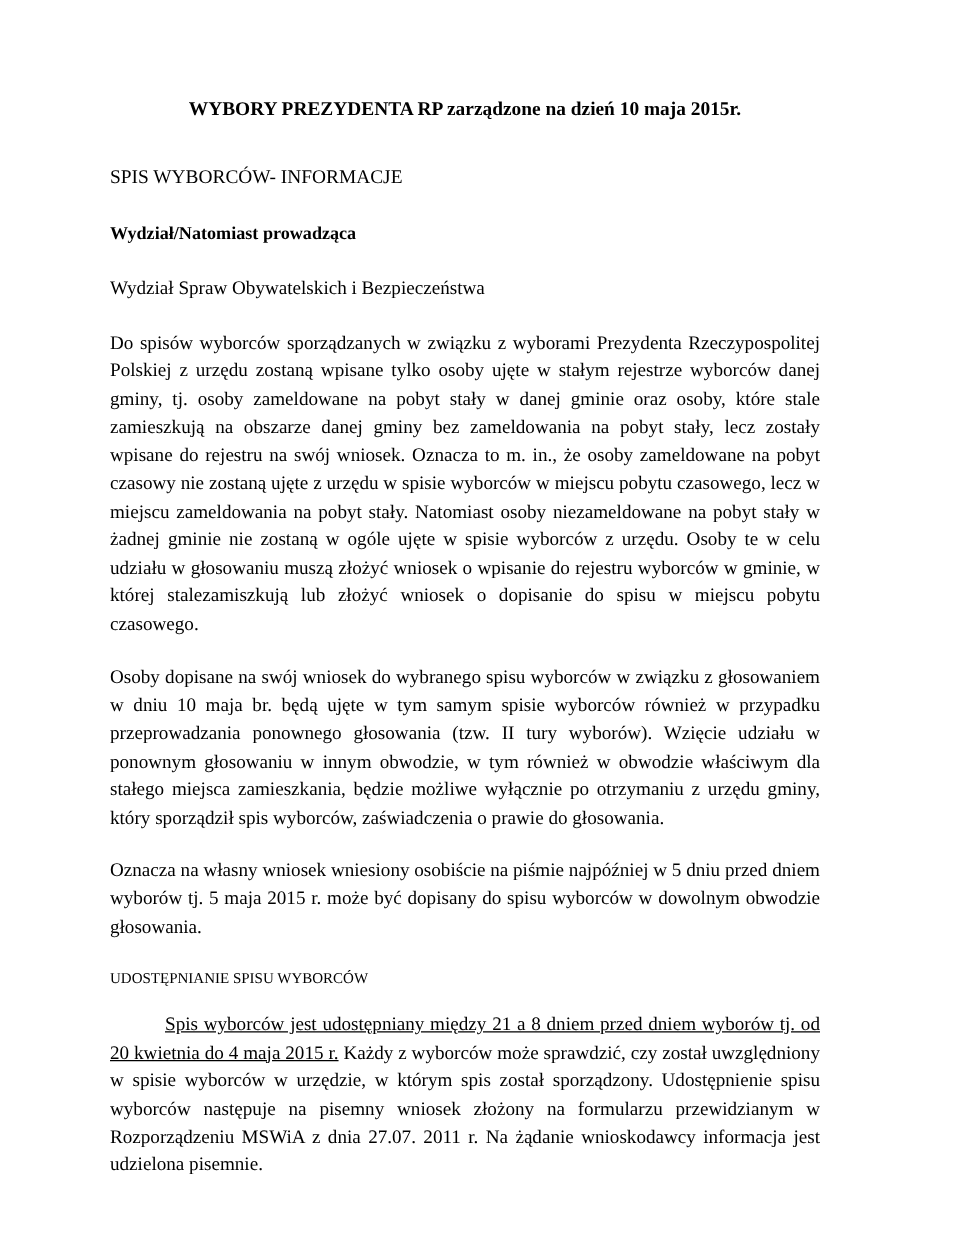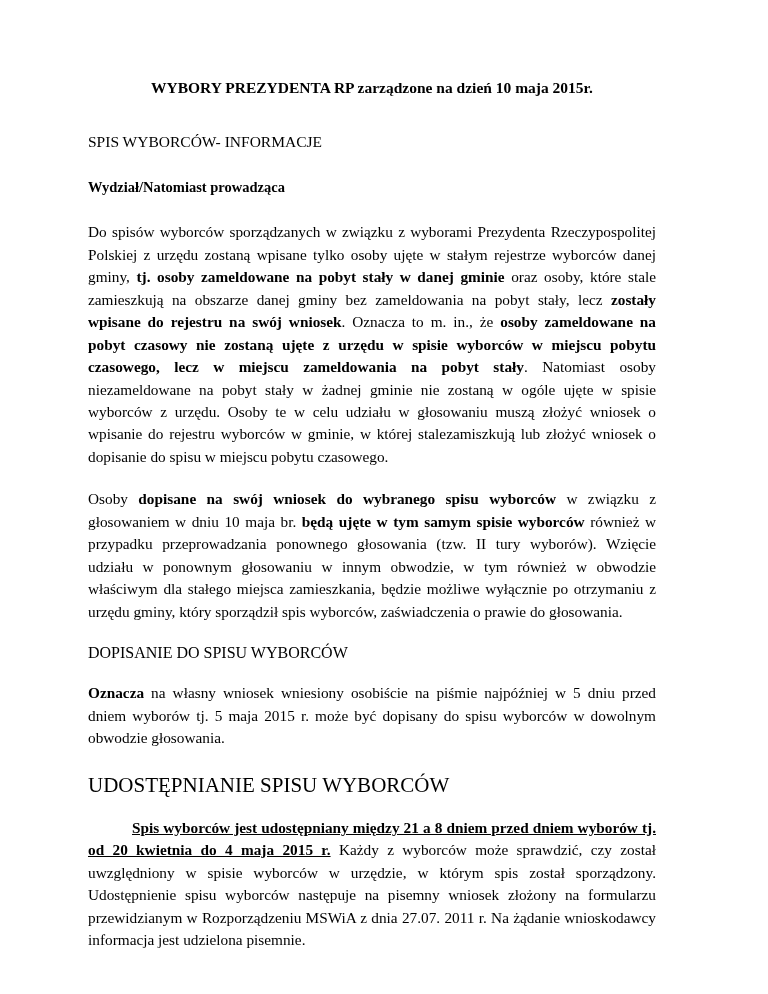--- a/index.html
+++ b/index.html
@@ -49,45 +49,45 @@
     line-height: 1.47;
     text-align: justify;
     margin: 0 0 20px 0;
   }
   .heading-2 {
     font-size: 16px;
     margin: 0 0 18px 0;
     line-height: 1.3;
   }
   .heading-3 {
-    font-size: 21px;
+    font-size: 12px;
     margin: 22px 0 18px 0;
     line-height: 1.3;
   }
-  b, .b { font-weight: bold; }
+  b, .b { font-weight: normal; }
   .u { text-decoration: underline; }
   .indent-first { text-indent: 44px; }
 </style>
 </head>
 <body>
 
 <div class="page">
 
   <div class="doc-title">WYBORY PREZYDENTA RP zarządzone na dzień 10 maja 2015r.</div>
 
   <div class="section-heading">SPIS WYBORCÓW- INFORMACJE</div>
 
   <div class="sub-heading">Wydział/Natomiast prowadząca</div>
 
+  <div class="body-line">Wydział Spraw Obywatelskich i Bezpieczeństwa</div>
 
   <p class="para"><span>Do spisów wyborców sporządzanych w związku z wyborami Prezydenta Rzeczypospolitej Polskiej z urzędu zostaną wpisane tylko osoby ujęte w stałym rejestrze wyborców danej gminy, </span><b>tj. osoby zameldowane na pobyt stały w danej gminie</b><span> oraz osoby, które stale zamieszkują na obszarze danej gminy bez zameldowania na pobyt stały, lecz </span><b>zostały wpisane do rejestru na swój wniosek</b><span>. Oznacza to m. in., że </span><b>osoby zameldowane na pobyt czasowy nie zostaną ujęte z urzędu w spisie wyborców w miejscu pobytu czasowego, lecz w miejscu zameldowania na pobyt stały</b><span>. Natomiast osoby niezameldowane na pobyt stały w żadnej gminie nie zostaną w ogóle ujęte w spisie wyborców z urzędu. Osoby te w celu udziału w głosowaniu muszą złożyć wniosek o wpisanie do rejestru wyborców w gminie, w której stalezamiszkują lub złożyć wniosek o dopisanie do spisu w miejscu pobytu czasowego.</span></p>
 
   <p class="para"><span> Osoby </span><b>dopisane na swój wniosek do wybranego spisu wyborców</b><span> w związku z głosowaniem w dniu 10 maja br. </span><b>będą ujęte w tym samym spisie wyborców</b><span> również w przypadku przeprowadzania ponownego głosowania (tzw. II tury wyborów). Wzięcie udziału w ponownym głosowaniu w innym obwodzie, w tym również w obwodzie właściwym dla stałego miejsca zamieszkania, będzie możliwe wyłącznie po otrzymaniu z urzędu gminy, który sporządził spis wyborców, zaświadczenia o prawie do głosowania.</span></p>
 
-  <div class="heading-2">DOPISANIE DO SPISU WYBORCÓW</div>
 
   <p class="para"><b>Oznacza</b><span> na własny wniosek wniesiony osobiście na piśmie najpóźniej w 5 dniu przed dniem wyborów tj. 5 maja 2015 r.  może być dopisany do spisu wyborców w dowolnym obwodzie głosowania.</span></p>
 
   <div class="heading-3">UDOSTĘPNIANIE SPISU WYBORCÓW</div>
 
   <p class="para indent-first"><b class="u">Spis wyborców jest udostępniany między 21 a 8 dniem przed dniem wyborów tj. od 20 kwietnia do  4 maja 2015 r.</b><span> Każdy z wyborców może sprawdzić, czy został uwzględniony w spisie wyborców w urzędzie, w którym spis został sporządzony. Udostępnienie spisu wyborców następuje na pisemny wniosek złożony na formularzu przewidzianym w Rozporządzeniu MSWiA z dnia 27.07. 2011 r. Na żądanie wnioskodawcy informacja jest udzielona pisemnie.</span></p>
 
 </div>
 
 </body></html>

